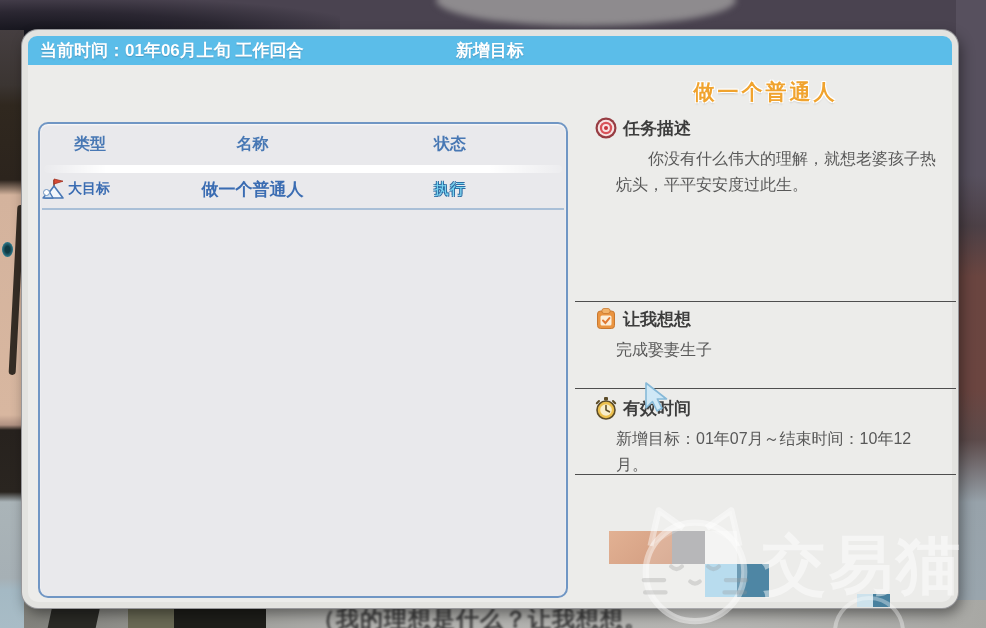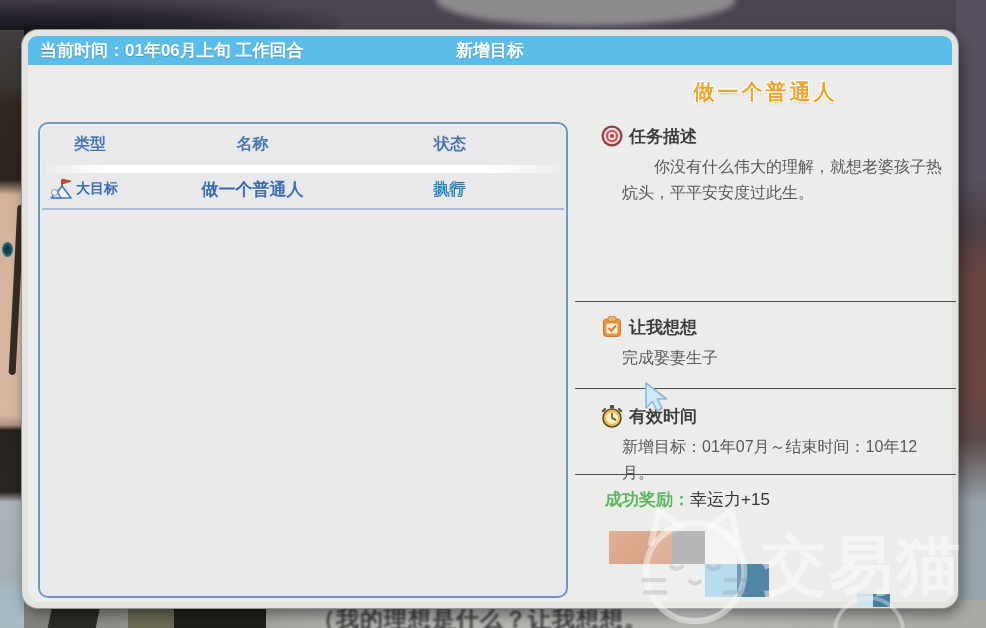--- a/index.html
+++ b/index.html
@@ -47,31 +47,31 @@
   .goal-table{position:absolute;left:10px;top:86px;width:530px;height:476px;box-sizing:border-box;
       background:#e9e9ec;border:2px solid #7096c4;border-radius:10px;
       box-shadow:inset 0 1px 2px rgba(255,255,255,0.8);}
   .t-head{display:grid;grid-template-columns:100px 225px 170px;height:40px;align-items:center;
       color:#4878b4;font-size:16px;font-weight:bold;}
   .t-head span{text-align:center;}
   .t-divider{position:absolute;left:4px;right:4px;top:41px;height:8px;border-radius:4px;
       background:linear-gradient(90deg,rgba(255,255,255,0.05),#ffffff 12%,#ffffff 86%,rgba(255,255,255,0.15));}
   .t-row{position:absolute;left:0;top:49px;width:100%;height:32px;display:grid;
       grid-template-columns:100px 225px 170px;align-items:center;cursor:pointer;}
-  .cell-type{display:flex;align-items:center;gap:2px;padding-left:8px;font-size:14px;color:#3a6cb2;font-weight:bold;}
+  .cell-type{display:flex;align-items:center;gap:2px;font-size:14px;color:#3a6cb2;font-weight:bold;}
   .cell-name{text-align:center;font-size:17px;color:#3a6cb2;font-weight:bold;}
   .cell-status{text-align:center;font-size:15px;font-weight:normal;color:#79d8f4;letter-spacing:1px;
       text-shadow:-1px -1px 0 #2f6fa5,1px -1px 0 #2f6fa5,-1px 1px 0 #2f6fa5,1px 1px 0 #2f6fa5;}
   .row-divider{position:absolute;left:2px;right:2px;top:84px;height:2px;background:#a9bfd7;}
   
   .detail{position:absolute;left:547px;top:0;width:381px;height:566px;}
   .detail-title{position:absolute;top:42px;width:100%;text-align:center;font-size:21px;font-weight:bold;
       color:#f0a32e;letter-spacing:3px;
       text-shadow:-1px -1px 0 #fff,1px -1px 0 #fff,-1px 1px 0 #fff,1px 1px 0 #fff,0 2px 2px rgba(0,0,0,0.15);}
-  .sec{position:absolute;left:25px;right:14px;margin-top:8px;}
+  .sec{position:absolute;left:19px;right:14px;}
   .sec1{top:80px;} .sec2{top:271px;} .sec3{top:360px;}
   .sec-head{display:flex;align-items:center;gap:5px;font-size:17px;font-weight:bold;color:#3d3d3d;}
   .sec-body{margin:6px 0 0 22px;font-size:16px;color:#585858;line-height:1.62;}
   .indent{text-indent:2em;}
   .hr{position:absolute;left:0;width:100%;height:1px;background:#4e4e4e;}
   .hr1{top:265px;} .hr2{top:352px;} .hr3{top:438px;}
   .reward{position:absolute;left:30px;top:452px;font-size:17px;font-weight:bold;}
   .reward-label{color:#5cb85c;}
   .reward-value{color:#333333;font-weight:normal;}
   
@@ -184,23 +184,20 @@
             <circle cx="12" cy="14" r="5.8" fill="#f8eecb"></circle>
             <path d="M12 14 V9.5 M12 14 l3.4 1.8" stroke="#5c4c28" stroke-width="1.6" stroke-linecap="round"></path>
           </svg>
           <span>有效时间</span>
         </div>
         <p class="sec-body">新增目标：01年07月～结束时间：10年12月。</p>
       </div>
 
       <div class="hr hr3"></div>
 
-      <div class="reward">
-        <span class="reward-label">成功奖励：</span><span class="reward-value">幸运力+15</span>
-      </div>
     </div>
   </div>
 
   <div>
     <div class="mz mz1"></div>
     <div class="mz mz2"></div>
     <div class="mz mz3"></div>
     <div class="mz mz4"></div>
     <div class="mz mz5"></div>
     <div class="mz mz6"></div>

